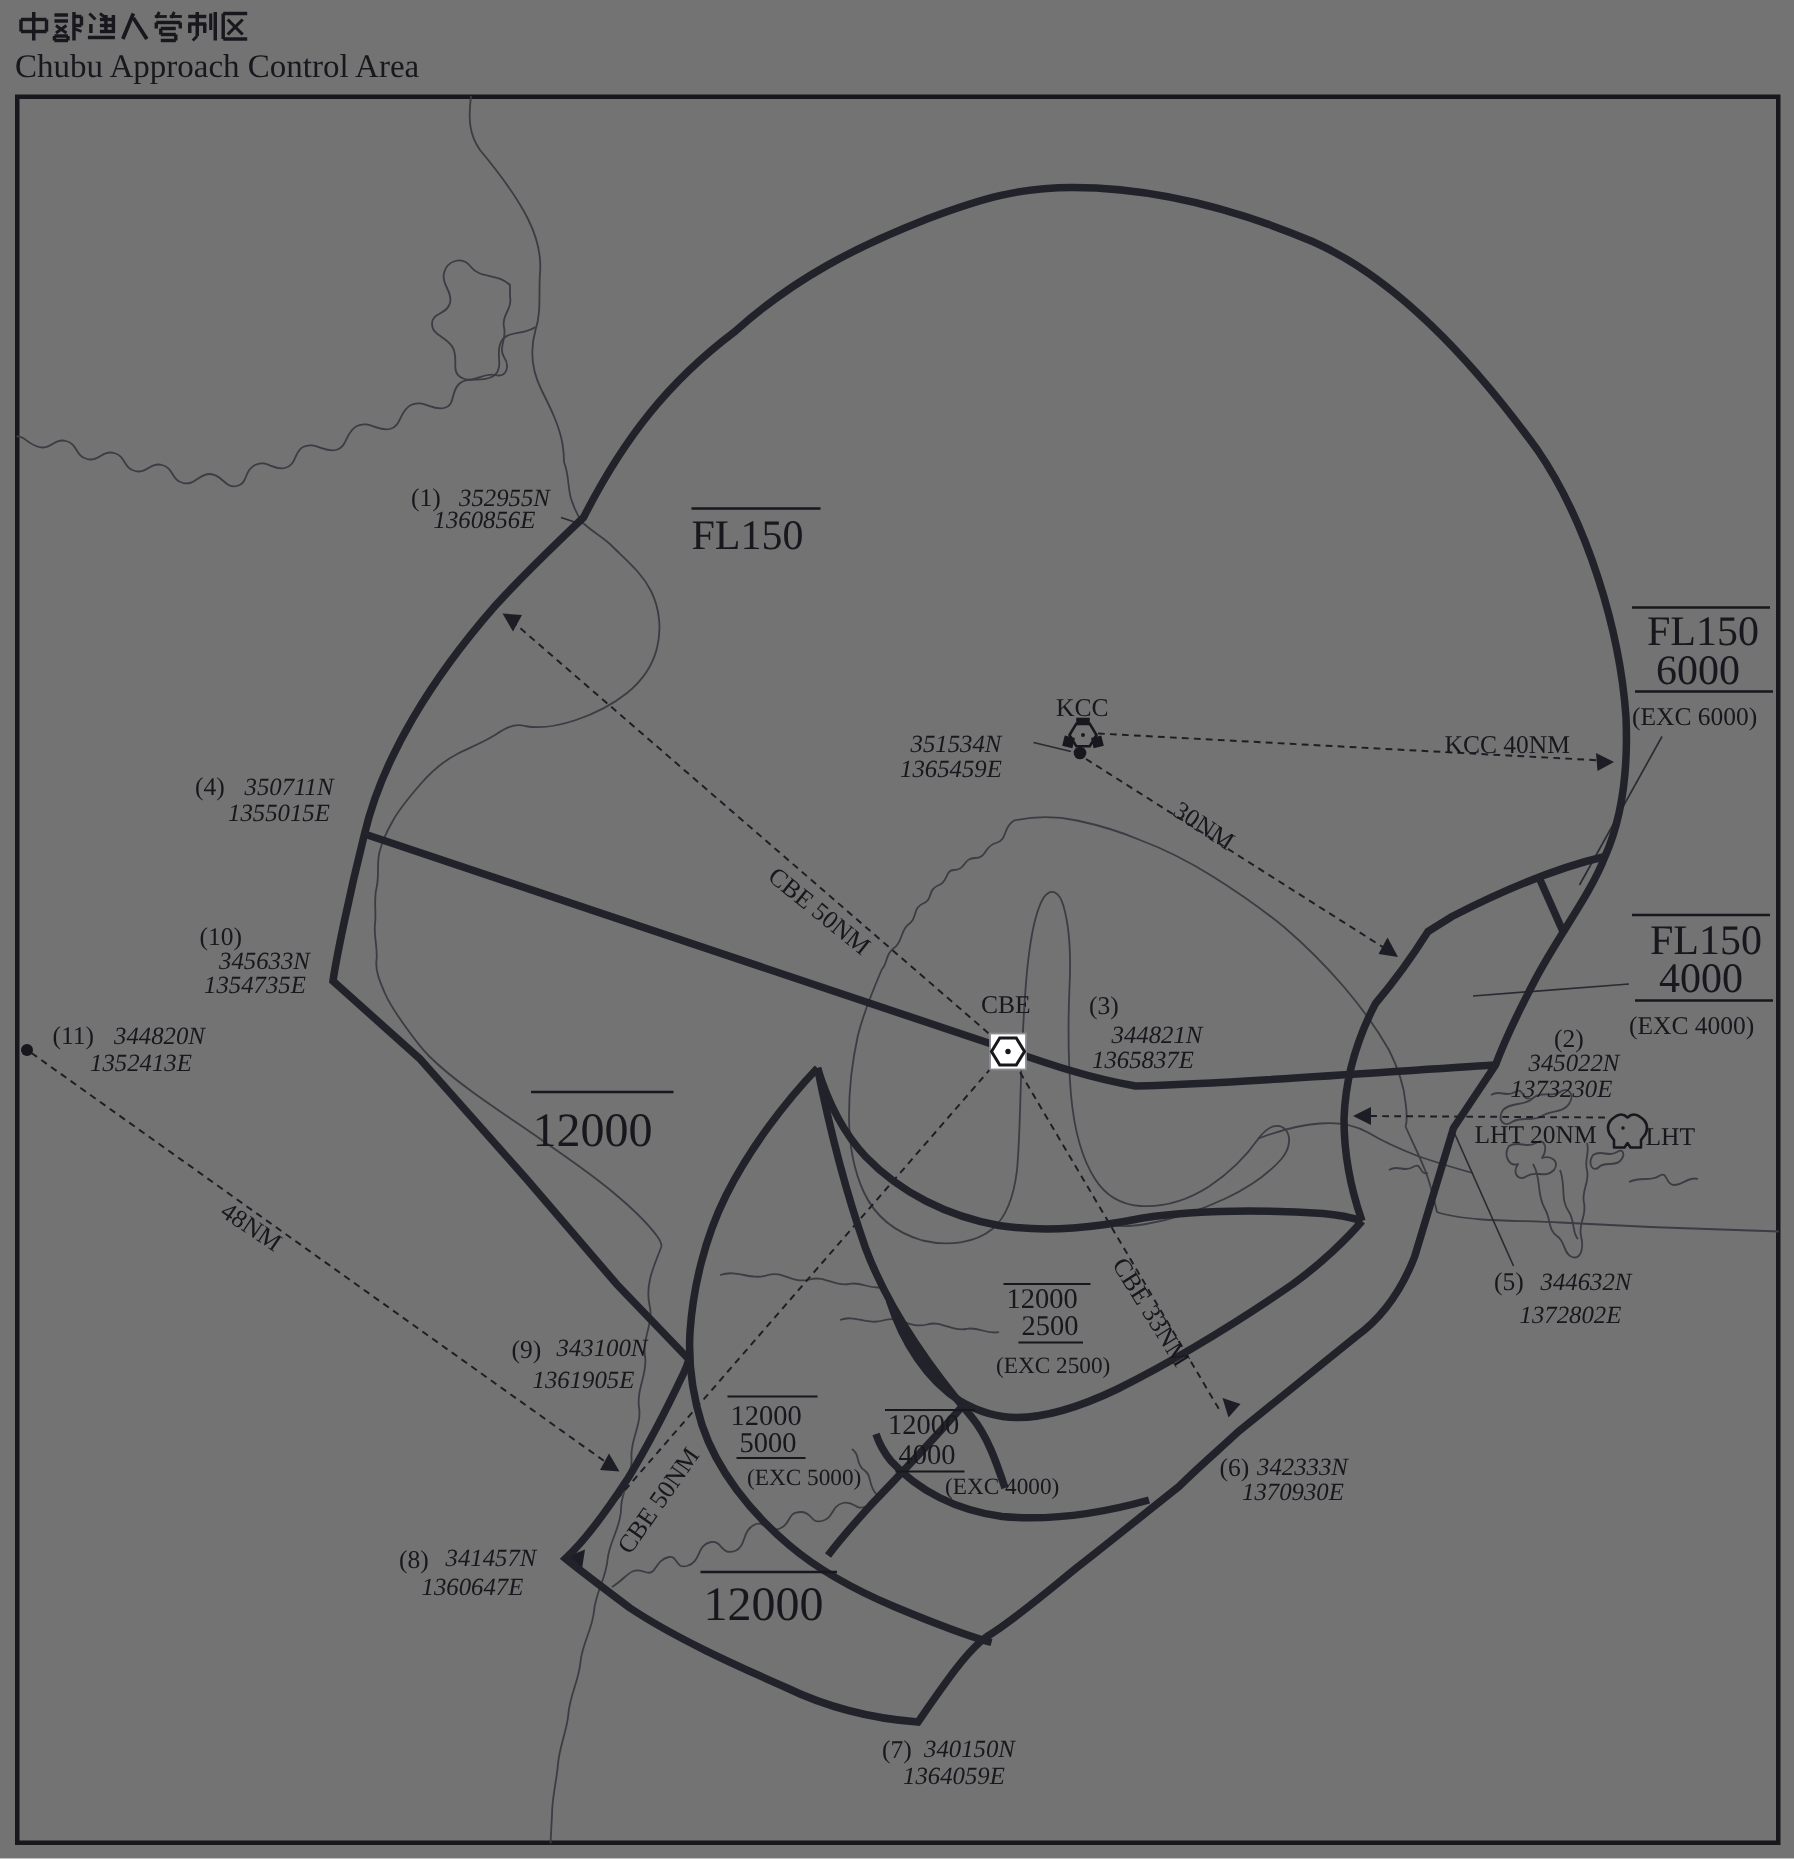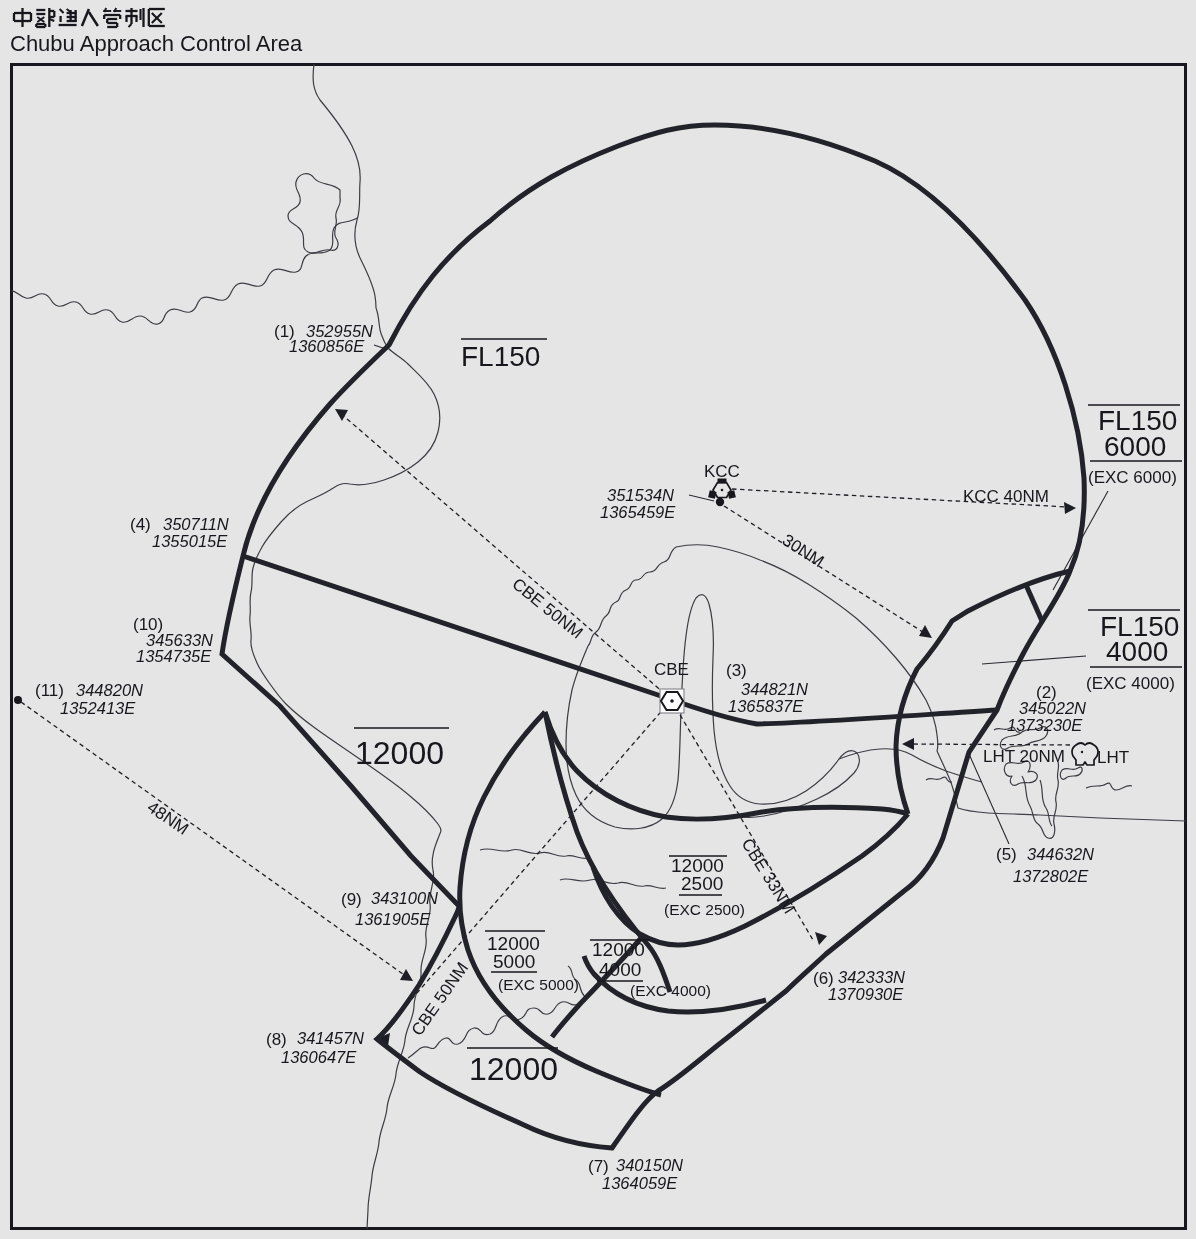--- a/index.html
+++ b/index.html
@@ -1,16 +1,16 @@
 <!DOCTYPE html>
 <html><head>
 <meta charset="utf-8">
 <style>
 html,body{margin:0;padding:0;background:#ffffff;}
-#page{position:relative;width:1196px;height:1239px;background:#e5e5e5;font-family:Liberation Sans, sans-serif;}
+#page{position:relative;width:1196px;height:1239px;background:#737373;font-family:Liberation Serif, serif;}
 svg{position:absolute;top:0;left:0;}
 .co{font-style:italic;font-size:16.5px;fill:#17171d;}
 .lb{font-size:17px;fill:#17171d;}
 .big{font-size:28px;fill:#17171d;}
 .huge{font-size:32px;fill:#17171d;}
 .mid{font-size:19px;fill:#17171d;}
 .sm{font-size:15.5px;fill:#17171d;}
 </style>
 </head>
 <body>

